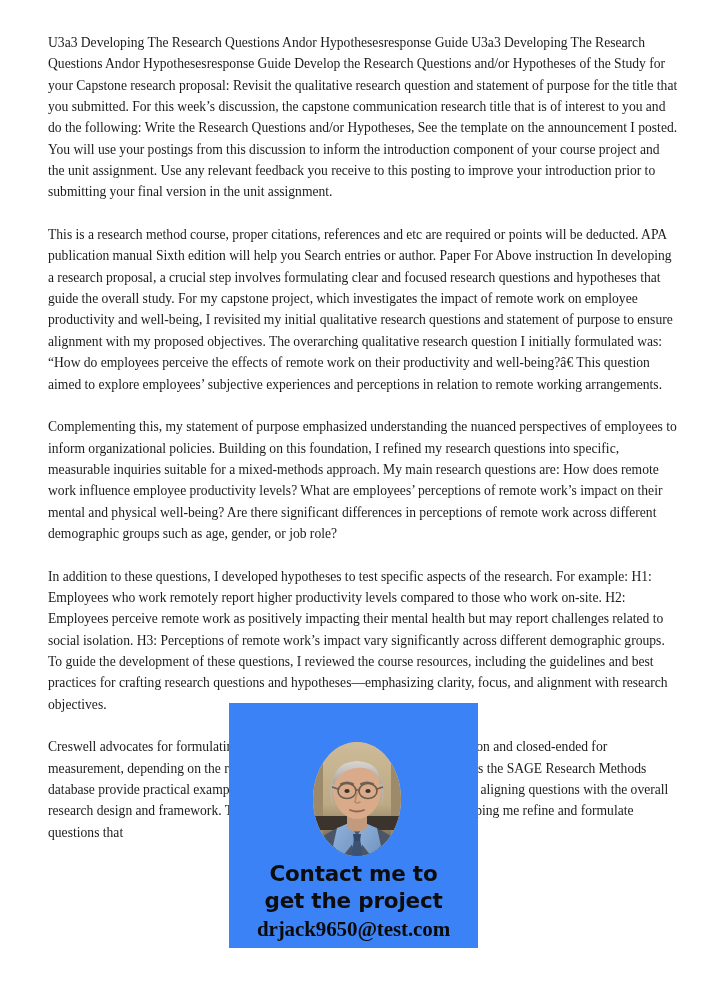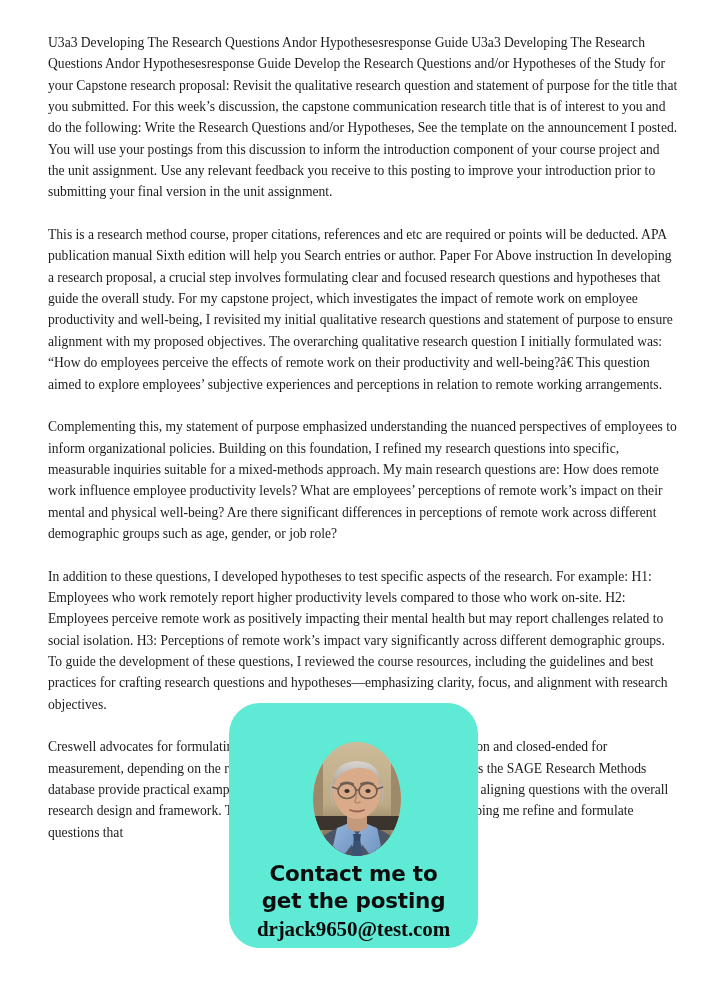--- a/index.html
+++ b/index.html
@@ -43,27 +43,26 @@
   }
   .para:last-child { margin-bottom: 0; }
 
   
   #overlay-card {
     position: absolute;
     left: 229px;
     top: 703px;
     width: 249px;
     height: 245px;
-    background: #5eead4;
+    background: #3b82f6;
     box-sizing: border-box;
     display: flex;
     flex-direction: column;
     align-items: center;
     overflow: hidden;
-    border-radius: 31px;
   }
 
   #avatar {
     position: absolute;
     left: 84px;
     top: 39px;
     width: 88px;
     height: 114px;
     border-radius: 50% / 50%;
     overflow: hidden;
@@ -173,19 +172,19 @@
 
           <path d="M44 50 L42 60 Q44 62 47 60" stroke="#b98a6a" stroke-width="1.6" fill="none" stroke-linecap="round"></path>
 
           <path d="M37 68 Q44 71 51 68" stroke="#9a6253" stroke-width="1.8" fill="none" stroke-linecap="round"></path>
         </g>
       </svg>
     </div>
 
     <div id="overlay-text">
       <div class="ov-line">Contact me to</div>
-      <div class="ov-line">get the posting</div>
+      <div class="ov-line">get the project</div>
     </div>
 
     <div id="overlay-email">drjack9650@test.com</div>
   </div>
 
 </div>
 
 </body></html>

